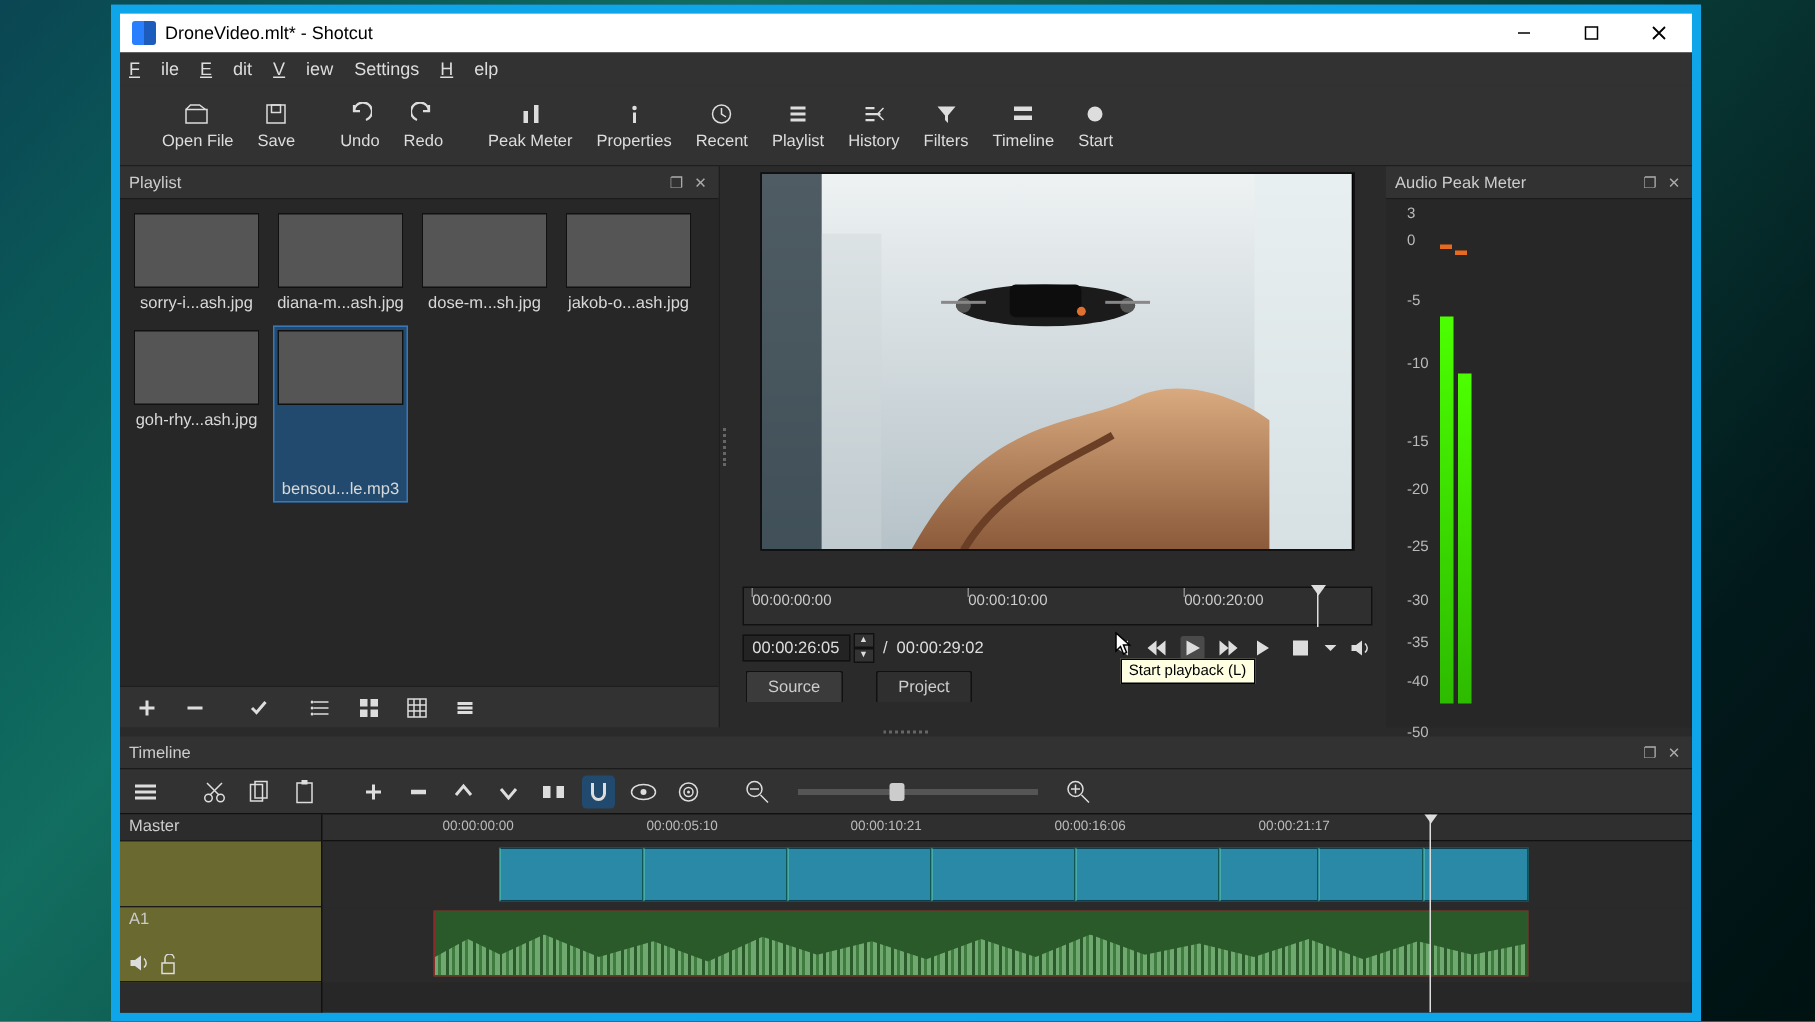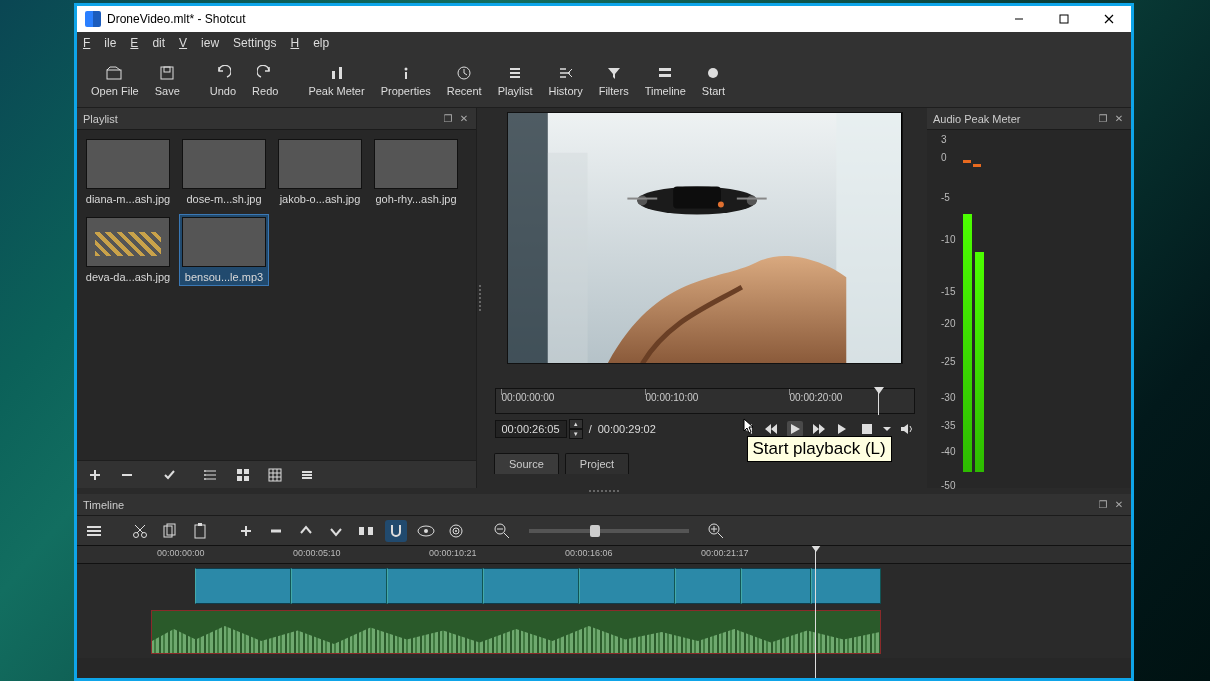--- a/index.html
+++ b/index.html
@@ -1,35 +1,35 @@
 <!DOCTYPE html>
 <html><head>
 <meta charset="utf-8">
 <style>
 * { margin: 0; padding: 0; box-sizing: border-box; font-family: "Segoe UI", Tahoma, sans-serif; }
 body { width: 1210px; height: 681px; overflow: hidden; background: linear-gradient(130deg,#0a4653 0%,#0b6159 18%,#126e60 28%,#02191b 84%,#001212 100%); position: relative; }
-.window { position: absolute; left: 74px; top: 3px; width: 1060px; height: 678px; background: #2a2a2a; border: 3px solid #0ea5e9; display: flex; flex-direction: column; }
+.window { position: absolute; left: 74px; top: 3px; width: 1060px; height: 678px; background: #2a2a2a; border: 6px solid #0ea5e9; display: flex; flex-direction: column; }
 .titlebar { height: 26px; background: #fff; display: flex; align-items: center; font-size: 12px; color: #000; }
 .titlebar .appicon { width: 16px; height: 16px; margin: 0 6px 0 8px; background: linear-gradient(90deg,#2a7fff 50%,#1b5cbd 50%); border-radius: 2px; }
 .titlebar .title { flex: 1; }
 .titlebar .winbtn { width: 45px; height: 26px; display: flex; align-items: center; justify-content: center; color:#000; }
 .menubar { height: 22px; background: #323232; display: flex; align-items: center; padding-left: 6px; font-size: 12px; color: #ddd; }
 .menubar span { margin-right: 14px; }
 .menubar .ul { text-decoration: underline; }
-.toolbar { height: 54px; background: #323232; border-bottom: 1px solid #1e1e1e; display: flex; align-items: center; padding-left: 6px; }
+.toolbar { height: 54px; background: #323232; border-bottom: 1px solid #1e1e1e; display: flex; align-items: center; padding-left: 20px; }
 .tbitem { display: flex; flex-direction: column; align-items: center; color: #ddd; font-size: 11px; padding: 2px 8px; cursor: pointer; }
 .tbitem .ico { width: 18px; height: 18px; margin-bottom: 3px; display:flex; align-items:center; justify-content:center; }
 .content { flex: 1; display: flex; min-height: 0; background:#2a2a2a; }
 .panel-title { height: 22px; background: #323232; color: #ccc; font-size: 11px; display: flex; align-items: center; padding: 0 6px; justify-content: space-between; border-bottom:1px solid #1b1b1b;}
 .panel-title .ctl { display:flex; gap:4px; }
 .panel-title .ctl span { width:12px; height:12px; display:inline-flex; align-items:center; justify-content:center; color:#aaa; font-size:10px; }
 .left { width: 400px; display: flex; flex-direction: column; border-right:1px solid #1e1e1e; }
 .playlist-body { flex: 1; background: #272727; padding: 6px; display: flex; flex-wrap: wrap; align-content: flex-start; gap: 6px; overflow:hidden;}
 .pitem { width: 90px; display: flex; flex-direction: column; align-items: center; padding:2px; border:1px solid transparent;}
-.pitem.sel { background:#214a6e; border-color:#3a78b5; }
+.pitem.sel { background:#214a6e; border-color:#3a78b5;gap:46px; }
 .pitem .thumb { width: 84px; height: 50px; background: #555; margin-bottom: 4px; border:1px solid #111; position:relative; overflow:hidden;}
 .pitem .cap { color: #d8d8d8; font-size: 11px; white-space: nowrap; overflow: hidden; text-overflow: ellipsis; width: 90px; text-align: center; }
 .playlist-toolbar { height: 28px; background: #323232; display: flex; align-items: center; border-top:1px solid #1e1e1e; }
 .ptbtn { width: 28px; height: 24px; display:flex; align-items:center; justify-content:center; color:#ddd; margin-left:4px; border-radius:2px;}
 .center { flex: 1; display: flex; flex-direction: column; background:#2a2a2a; min-width:0;}
 .preview-area { flex:1; display:flex; flex-direction:column; align-items:center; padding-top:4px;}
 .preview { width: 396px; height: 252px; background: #000; position:relative; overflow:hidden; margin-top:0; border:1px solid #111;}
 .preview-img { position:absolute; inset:0;}
 .ruler { height: 26px; background:#2f2f2f; border:1px solid #111; margin:24px 14px 0 14px; position:relative; font-size:10px; color:#ccc; width:420px;}
 .ruler .tick { position:absolute; top:3px; }
@@ -37,21 +37,21 @@
 .ruler .mark { position:absolute; top:0; width:10px; height:26px; }
 .ruler .mark::before{content:"";position:absolute;left:4px;top:0;width:1px;height:26px;background:#ddd;}
 .ruler .mark::after{content:"";position:absolute;left:0;top:-2px;border-left:5px solid transparent;border-right:5px solid transparent;border-top:7px solid #ddd;}
 .transport { height: 30px; display:flex; align-items:center; font-size:11px; color:#ddd; padding:0 14px; width:448px;}
 .transport .tc { padding:2px 6px; background:#232323; border:1px solid #111;}
 .transport .spin { width:14px; height:20px; display:flex; flex-direction:column; margin-left:2px;}
 .transport .spin div{height:10px;font-size:6px;display:flex;align-items:center;justify-content:center;background:#333;border:1px solid #111;}
 .transport .sep { margin: 0 6px;}
 .transport .btns { margin-left:auto; display:flex; gap:8px; align-items:center;}
 .transport .btns span { width:16px; height:16px; display:flex; align-items:center; justify-content:center; cursor:pointer; color:#ddd;}
-.tabrow { height:30px; display:flex; align-items:flex-end; padding-left:12px; gap:6px;}
+.tabrow { height:30px; display:flex; align-items:flex-start; padding-left:12px; gap:22px;}
 .tabrow .tab { padding:4px 14px; background:#2f2f2f; color:#ccc; font-size:11px; border:1px solid #111; border-bottom:none; border-radius:2px 2px 0 0;}
 .tabrow .tab.active { background:#3b3b3b;}
 .right { width: 204px; display:flex; flex-direction:column; }
 .meter-body { flex:1; background:#272727; position:relative; font-size:10px; color:#bbb; }
 .meter-body .lbl { position:absolute; left:14px; }
 .meter-body .bar { position:absolute; width:9px; background:linear-gradient(#4cff00,#2dbb00); bottom:16px;}
 .meter-body .dash { position:absolute; width:8px; height:3px; background:#e86a1f;}
 .separator-h { height:6px; background:#2a2a2a; display:flex; align-items:center; justify-content:center;}
 .separator-h::after{content:"";width:30px;height:2px;background:repeating-linear-gradient(90deg,#666 0 2px,transparent 2px 4px);}
 .timeline { height:162px; background:#272727; display:flex; flex-direction:column;}
@@ -72,21 +72,21 @@
 .tl-left .row.vrow { height:44px; background:#6a692f;}
 .tl-left .row.arow { height:50px; background:#6a692f; display:flex; flex-direction:column; justify-content:space-between; padding-bottom:4px;}
 .tl-left .row.arow .aicons { display:flex; gap:6px;}
 .clip-v { position:absolute; top:4px; height:36px; background:#2b89a8; border:1px solid #0e3d4c; border-left-color:#4aa; border-right-color:#155;}
 .clip-a { position:absolute; top:2px; height:44px; background:#2a5a2a; border:1px solid #8a2a2a; overflow:hidden;}
 .clip-a .lbl { font-size:10px; color:#dbead8; padding:1px 3px; background:rgba(0,0,0,.18); position:absolute; left:0; top:0; right:0;}
 .wave { position:absolute; left:0; right:0; bottom:0; top:12px; background:repeating-linear-gradient(90deg,#6fa96f 0 2px,#3f7a3f 2px 4px,#6fa96f 4px 7px,#2a5a2a 7px 9px); clip-path:polygon(0 60%,3% 20%,6% 55%,10% 10%,15% 60%,20% 25%,25% 70%,30% 15%,35% 55%,40% 25%,45% 65%,50% 20%,55% 60%,60% 10%,65% 55%,70% 30%,75% 60%,80% 20%,85% 65%,90% 25%,95% 55%,100% 30%,100% 100%,0 100%);}
 .playhead { position:absolute; top:0; bottom:0; width:1px; background:#ddd;}
 .playhead::before{content:"";position:absolute;top:-1px;left:-4px;border-left:5px solid transparent;border-right:5px solid transparent;border-top:7px solid #ddd;}
 .tl-scroll { position:absolute; right:2px; top:2px; width:10px; height:10px; display:flex; align-items:center; justify-content:center; color:#999; font-size:8px;}
-.tooltip { position:absolute; background:#ffffe1; border:1px solid #000; font-size:17px; color:#000; padding:2px 5px; white-space:nowrap; z-index:50;}
+.tooltip { position:absolute; background:#ffffe1; border:1px solid #000; font-size:10px; color:#000; padding:2px 5px; white-space:nowrap; z-index:50;}
 .drag-grip { width:5px; background:#2a2a2a; display:flex; align-items:center; justify-content:center;}
 .drag-grip::after{content:"";width:2px;height:26px;background:repeating-linear-gradient(#666 0 2px,transparent 2px 4px);}
 svg { display:block; }
 
 .th-sky{background:linear-gradient(#cfe8ff 55%,#89b6da 55%);}
 .th-dim{background:radial-gradient(circle at 50% 45%,#3a566e 6%,#223344 60%);}
 .th-hand{background:linear-gradient(#e9e4dd,#bba893);}
 .th-bw{background:linear-gradient(#f4f4f4 55%,#ccc 55%);}
 .th-sun{background:radial-gradient(circle at 55% 35%,#ffd089 0 12%,#2a1d2d 55%);}
 .th-city{background:linear-gradient(135deg,#1b3742,#0e1a22);position:relative;}
@@ -246,38 +246,38 @@
     <div class="left">
       <div class="panel-title">
           <span>Playlist</span>
         <div class="ctl">
             <span>❐</span>
             <span>✕</span>
           </div>
       </div>
       <div class="playlist-body" id="plist">
           <div class="pitem">
+            <div class="thumb th-sky"></div>
+            <div class="cap">sorry-i...ash.jpg</div>
+          </div>
+          <div class="pitem">
             <div class="thumb th-dim"></div>
             <div class="cap">diana-m...ash.jpg</div>
           </div>
           <div class="pitem">
             <div class="thumb th-bw"></div>
             <div class="cap">dose-m...sh.jpg</div>
           </div>
           <div class="pitem">
             <div class="thumb th-hand"></div>
             <div class="cap">jakob-o...ash.jpg</div>
           </div>
           <div class="pitem">
             <div class="thumb th-sun"></div>
             <div class="cap">goh-rhy...ash.jpg</div>
-          </div>
-          <div class="pitem">
-            <div class="thumb th-city"></div>
-            <div class="cap">deva-da...ash.jpg</div>
           </div>
           <div class="pitem sel">
             <div class="thumb th-white"></div>
             <div class="cap">bensou...le.mp3</div>
           </div>
         </div>
       <div class="playlist-toolbar">
         <div class="ptbtn">
             <svg width="14" height="14">
               <path d="M7 2 V12 M2 7 H12" stroke="#ddd" stroke-width="2"></path>
@@ -550,20 +550,41 @@
           </div>
         <div class="tbic">
             <svg width="16" height="16">
               <circle cx="6" cy="6" r="5" fill="none" stroke="#ddd"></circle>
               <path d="M3 6 H9 M6 3 V9 M10 10 L15 15" stroke="#ddd"></path>
             </svg>
           </div>
       </div>
 
       <div class="tl-body">
+        <div class="tl-left">
+          <div class="row master">Master</div>
+          <div class="row vrow"></div>
+          <div class="row arow">
+            <span>A1</span>
+            <div class="aicons">
+              <span>
+                  <svg width="14" height="12">
+                    <path d="M1 4 H4 L8 1 V11 L4 8 H1 Z" fill="#ddd"></path>
+                    <path d="M10 3 Q13 6 10 9" stroke="#ddd" fill="none"></path>
+                  </svg>
+                </span>
+              <span>
+                  <svg width="12" height="14">
+                    <rect x="2" y="6" width="8" height="7" fill="none" stroke="#ddd"></rect>
+                    <path d="M4 6 V3 A3 3 0 0 1 10 3" fill="none" stroke="#ddd"></path>
+                  </svg>
+                </span>
+            </div>
+          </div>
+        </div>
         <div class="tl-right">
           <div class="tl-scroll">▲</div>
           <div class="tl-ruler">
             <span style="left:80px">00:00:00:00</span>
             <span style="left:216px">00:00:05:10</span>
             <span style="left:352px">00:00:10:21</span>
             <span style="left:488px">00:00:16:06</span>
             <span style="left:624px">00:00:21:17</span>
           </div>
           <div class="trk-v">

